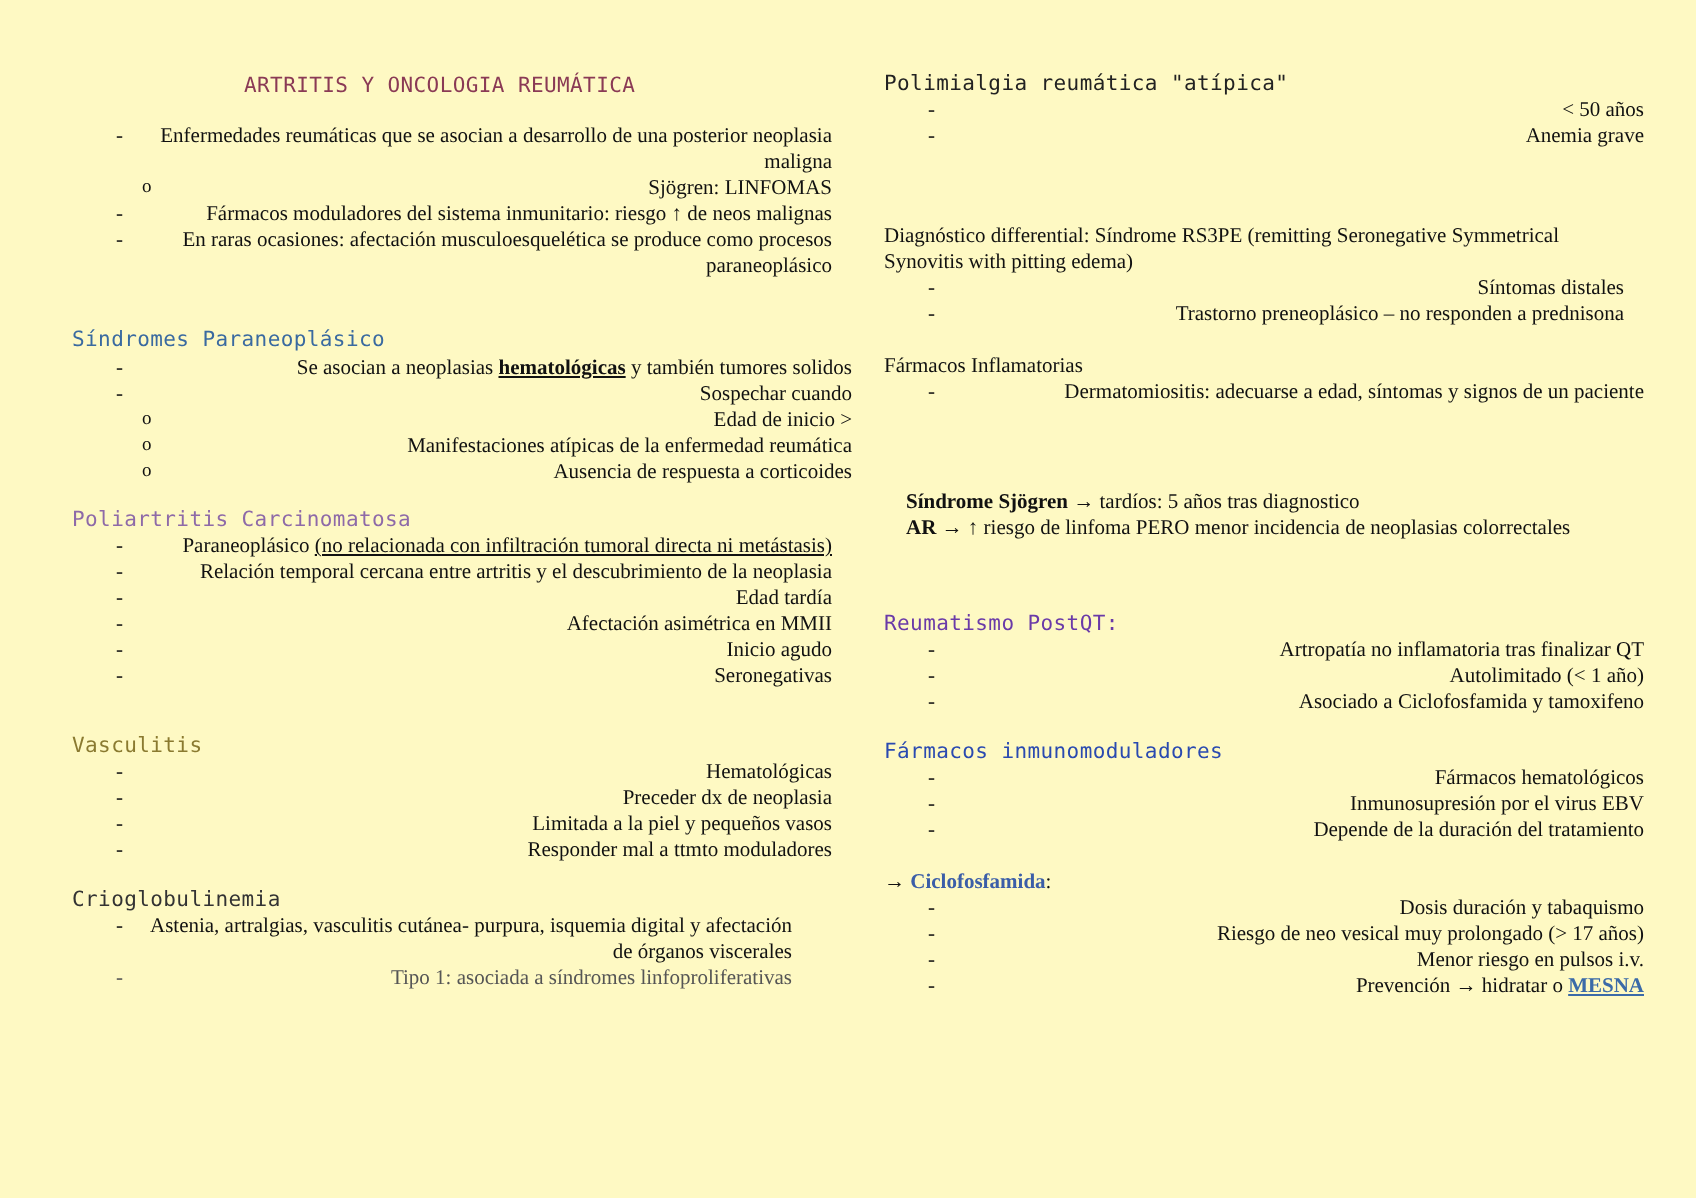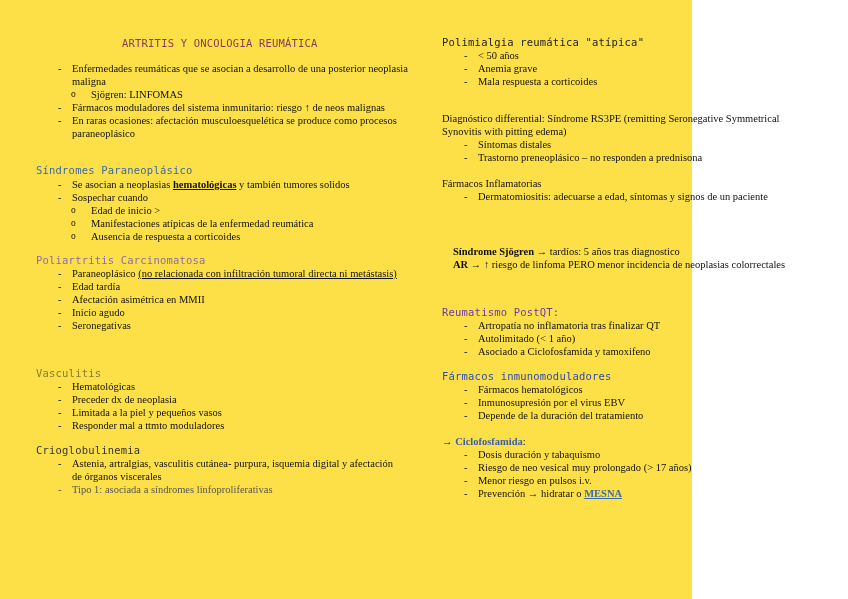--- a/index.html
+++ b/index.html
@@ -1,27 +1,27 @@
 <!DOCTYPE html>
 <html><head>
   <meta charset="utf-8">
   <style>
     html, body { margin: 0; padding: 0; background: #ffffff; }
     body { width: 848px; height: 599px; position: relative; overflow: hidden; }
-    .page { position: absolute; left: 0; top: 0; width: 692px; height: 599px; background: #fde047; }
+    .page { position: absolute; left: 0; top: 0; width: 848px; height: 599px; background: #fef9c3; }
     .col { position: absolute; top: 0; }
     .col-left { left: 36px; width: 394px; }
     .col-right { left: 442px; width: 380px; }
     .mono { font-family: "DejaVu Sans Mono", "Liberation Mono", monospace; font-size: 10.5px; letter-spacing: 0.2px; }
     .serif { font-family: "Liberation Serif", "DejaVu Serif", serif; font-size: 10.5px; color: #111; line-height: 13px; }
     .title { position: absolute; top: 37px; left: 122px; color: #8a3a55; white-space: nowrap; }
     .h { position: absolute; white-space: nowrap; line-height: 13px; }
     .block { position: absolute; }
     ul.dash { list-style: none; margin: 0; padding: 0; }
-    ul.dash > li { position: relative; padding-left: 36px; line-height: 13px; }
+    ul.dash > li { position: relative; padding-left: 36px; line-height: 13px; text-align: right; }
     ul.dash > li::before { content: "-"; position: absolute; left: 22px; top: 0; }
     ul.circ { list-style: none; margin: 0; padding: 0; }
     ul.circ > li { position: relative; padding-left: 55px; line-height: 13px; }
     ul.circ > li::before { content: "o"; position: absolute; left: 35px; top: 0; font-size: 9.5px; }
     .u { text-decoration: underline; }
     .b { font-weight: bold; }
     .link { color: #3b6aa8; font-weight: bold; text-decoration: underline; font-family: Liberation Serif, serif; }
     .cyc { color: #3b5ea8; font-weight: bold; }
     .gray { color: #555; }
     p.para { margin: 0; line-height: 13px; }
@@ -58,20 +58,21 @@
             <li>Ausencia de respuesta a corticoides</li>
           </ul>
         </li>
       </ul>
     </div>
 
     <div class="mono h" style="top:254px; left:0; color:#8e6aa8;">Poliartritis Carcinomatosa</div>
     <div class="block serif" style="top:267px; left:0; width:380px;">
       <ul class="dash">
         <li><span>Paraneoplásico </span><span class="u">(no relacionada con infiltración tumoral directa ni metástasis)</span></li>
+        <li>Relación temporal cercana entre artritis y el descubrimiento de la neoplasia</li>
         <li>Edad tardía</li>
         <li>Afectación asimétrica en MMII</li>
         <li>Inicio agudo</li>
         <li>Seronegativas</li>
       </ul>
     </div>
 
     <div class="mono h" style="top:367px; left:0; color:#8a7a30;">Vasculitis</div>
     <div class="block serif" style="top:380px; left:0; width:380px;">
       <ul class="dash">
@@ -91,21 +92,20 @@
     </div>
   </div>
 
   <div class="col col-right">
 
     <div class="mono h" style="top:36px; left:0; color:#222;">Polimialgia reumática "atípica"</div>
     <div class="block serif" style="top:49px; left:0; width:380px;">
       <ul class="dash">
         <li>&lt; 50 años</li>
         <li>Anemia grave</li>
-        <li>Mala respuesta a corticoides</li>
       </ul>
     </div>
 
     <div class="block serif" style="top:112px; left:0; width:370px;">
       <p class="para">Diagnóstico differential: Síndrome RS3PE (remitting Seronegative Symmetrical Synovitis with pitting edema)</p>
       <ul class="dash">
         <li>Síntomas distales</li>
         <li>Trastorno preneoplásico – no responden a prednisona</li>
       </ul>
     </div>

